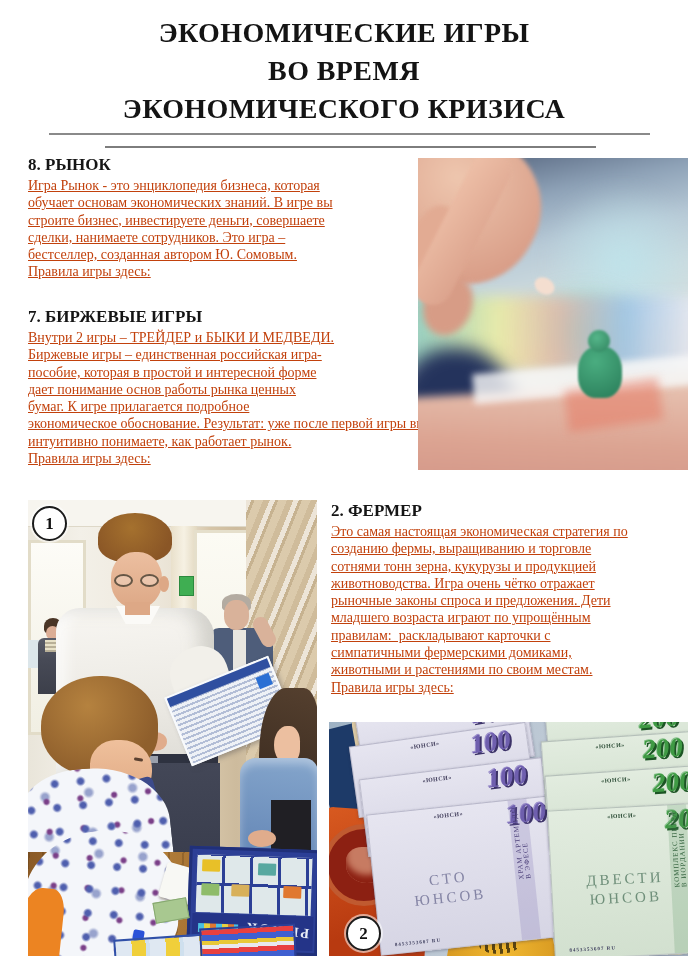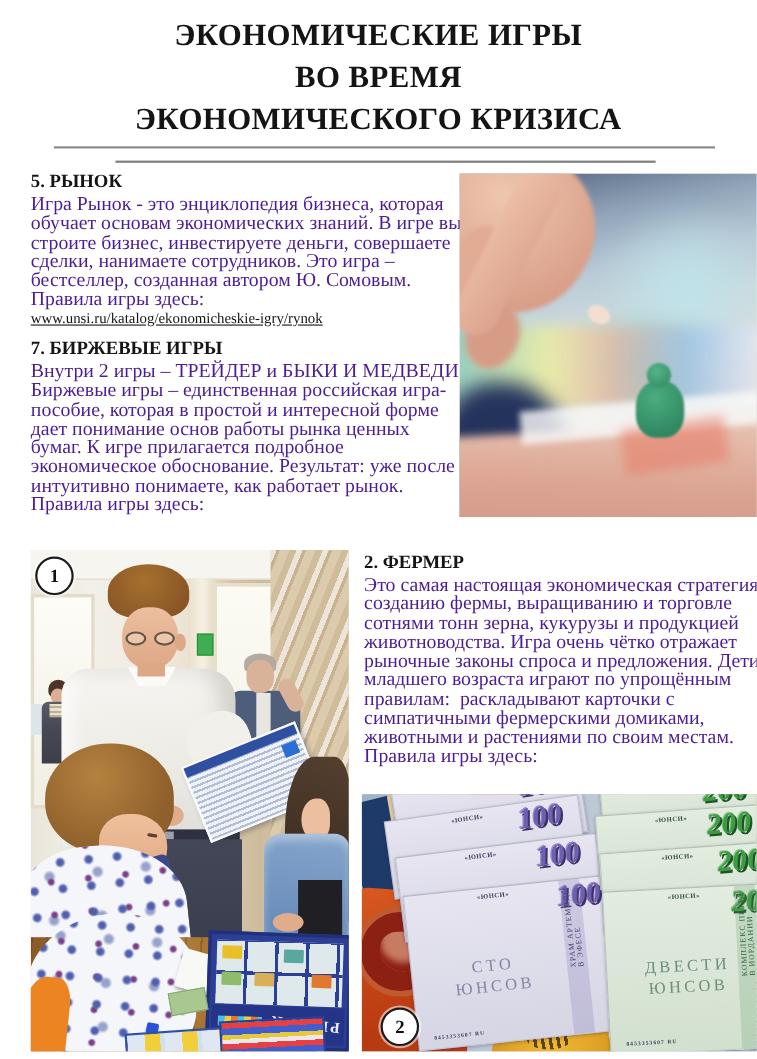--- a/index.html
+++ b/index.html
@@ -10,21 +10,21 @@
   .title{position:absolute;left:0;right:0;top:14px;text-align:center;
          font-size:28px;line-height:38px;font-weight:700;letter-spacing:.4px;
          white-space:pre-line;color:#141414;}
   .rule{position:absolute;height:2px;background:#8a8a8a;}
   .rule1{left:49px;top:133px;width:601px;}
   .rule2{left:105px;top:146px;width:491px;background:#7d7d7d;}
 
   
   .sec{position:absolute;width:400px;}
   .sec h2{margin:0 0 3px 0;font-size:17px;line-height:19px;font-weight:700;color:#151515;}
-  .sec .body{font-size:18px;line-height:17.3px;white-space:pre;color:#4c1d95;}
+  .sec .body{font-size:14px;line-height:17.3px;white-space:pre;color:#c2410c;text-decoration:underline;}
   .sec .link{display:inline-block;font-size:13.5px;line-height:17.3px;color:#151515;
              text-decoration:underline;cursor:pointer;white-space:pre;}
   .sec1{left:28px;top:155px;}
   .sec2{left:28px;top:307px;}
   .sec3{left:331px;top:501px;width:340px;}
 
   
   .photo{position:absolute;overflow:hidden;background:#cfd6da;}
   .photo *{position:absolute;}
   .badge{display:flex;align-items:center;justify-content:center;width:31px;height:31px;
@@ -225,28 +225,27 @@
 
 <div class="page">
 
   <div class="title">ЭКОНОМИЧЕСКИЕ ИГРЫ
 ВО ВРЕМЯ
 ЭКОНОМИЧЕСКОГО КРИЗИСА</div>
   <div class="rule rule1"></div>
   <div class="rule rule2"></div>
 
   <div class="sec sec1">
-    <h2>5. РЫНОК</h2>
+    <h2>8. РЫНОК</h2>
     <div class="body">Игра Рынок - это энциклопедия бизнеса, которая
 обучает основам экономических знаний. В игре вы
 строите бизнес, инвестируете деньги, совершаете
 сделки, нанимаете сотрудников. Это игра –
 бестселлер, созданная автором Ю. Сомовым.
 Правила игры здесь:</div>
-    <a class="link">www.unsi.ru/katalog/ekonomicheskie-igry/rynok</a>
   </div>
 
   <div class="sec sec2">
     <h2>7. БИРЖЕВЫЕ ИГРЫ</h2>
     <div class="body">Внутри 2 игры – ТРЕЙДЕР и БЫКИ И МЕДВЕДИ.
 Биржевые игры – единственная российская игра-
 пособие, которая в простой и интересной форме
 дает понимание основ работы рынка ценных
 бумаг. К игре прилагается подробное
 экономическое обоснование. Результат: уже после первой игры вы

